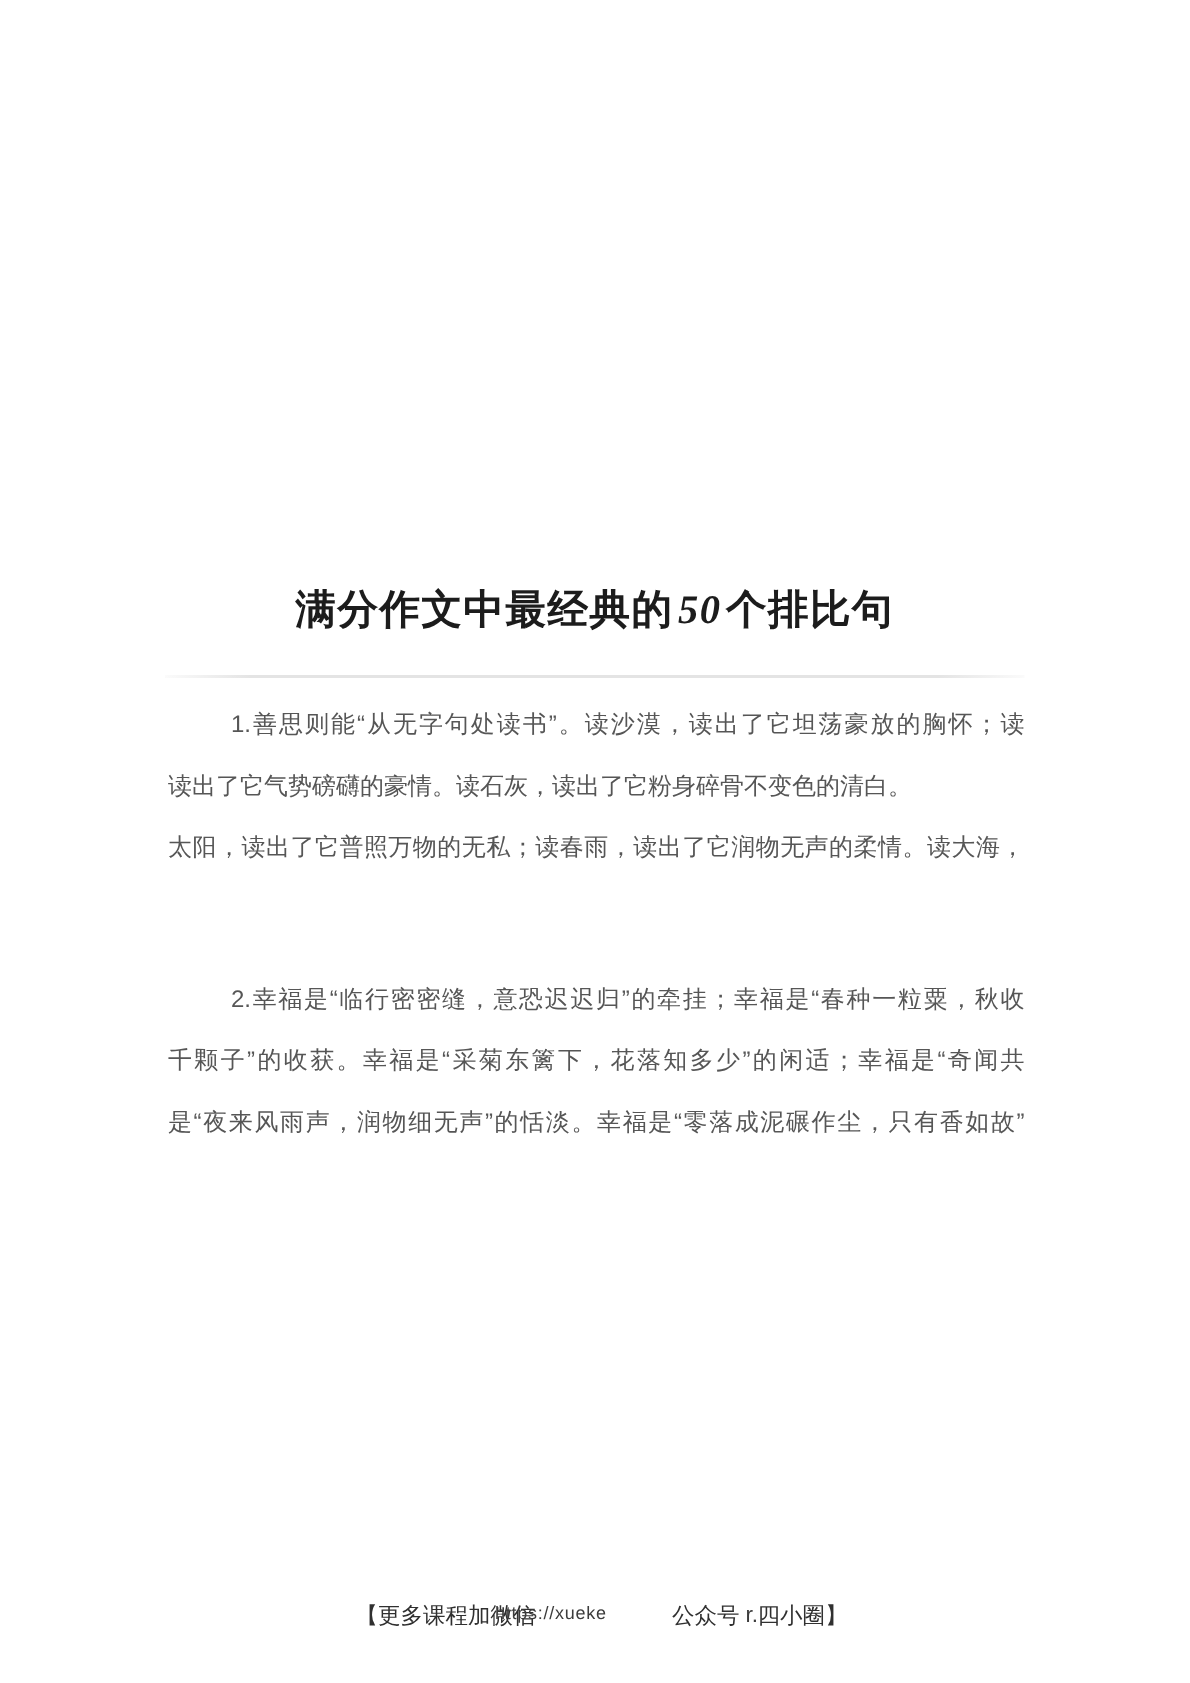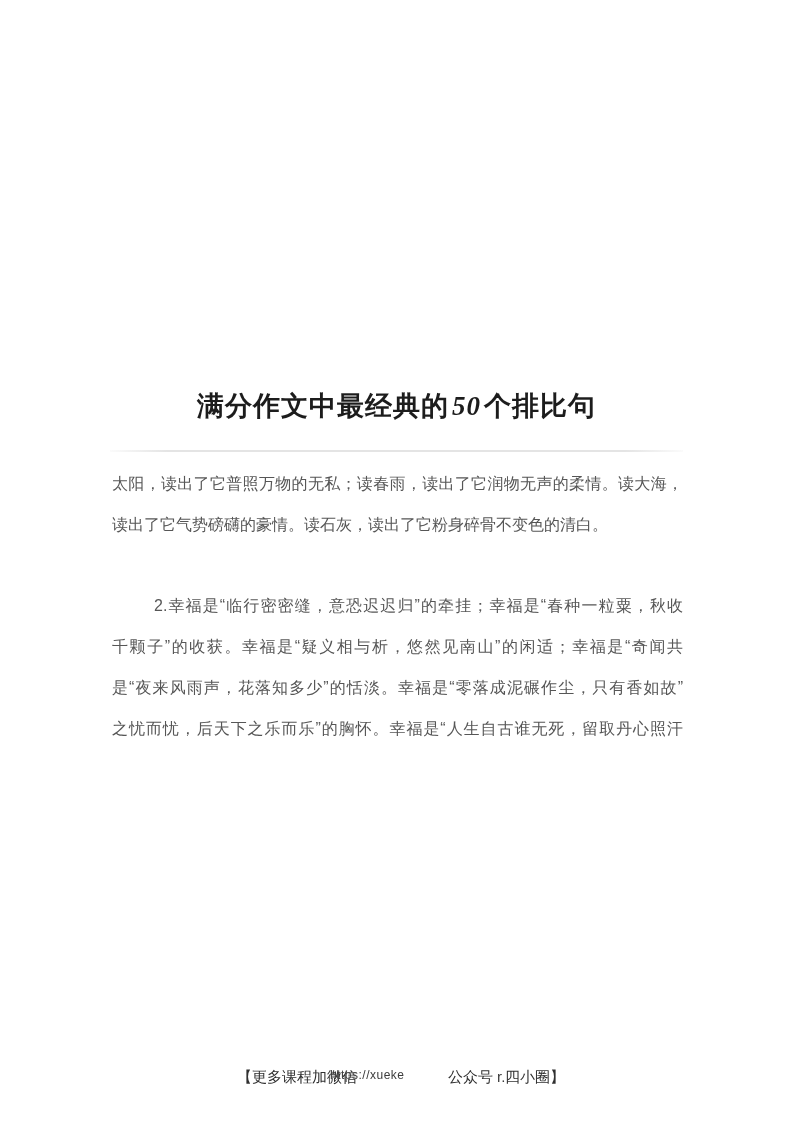--- a/index.html
+++ b/index.html
@@ -33,21 +33,21 @@
     background:linear-gradient(to right, rgba(227,227,227,0.15), #e4e4e4 10%, #e4e4e4 90%, rgba(227,227,227,0.15));
   }
   .content {
     position:absolute;
     left:112px; top:468px;
     width:571px;
     font-size:16px;
     color:#565656;
   }
   .para { margin:0; }
-  .para2 { margin-top:40px; }
+  .para2 { margin-top:60px; }
   .line {
     height:41px;
     line-height:32px;
     text-align:left;
   }
   .jl {
     text-align:justify;
     text-align-last:justify;
   }
   .indent { padding-left:42px; }
@@ -71,28 +71,28 @@
 <div class="page">
 
   <div class="doc-title">
     <span>满分作文中最经典的</span><span class="title-num">50</span><span>个排比句</span>
   </div>
 
   <div class="divider"></div>
 
   <div class="content">
     <div class="para">
+      <div class="line jl indent">1.善思则能“从无字句处读书”。读沙漠，读出了它坦荡豪放的胸怀；读</div>
+      <div class="line">读出了它气势磅礴的豪情。读石灰，读出了它粉身碎骨不变色的清白。</div>
       <div class="line jl">太阳，读出了它普照万物的无私；读春雨，读出了它润物无声的柔情。读大海，</div>
-      <div class="line">读出了它气势磅礴的豪情。读石灰，读出了它粉身碎骨不变色的清白。</div>
     </div>
     <div class="para para2">
       <div class="line jl indent">2.幸福是“临行密密缝，意恐迟迟归”的牵挂；幸福是“春种一粒粟，秋收</div>
-      <div class="line jl">千颗子”的收获。幸福是“疑义相与析，悠然见南山”的闲适；幸福是“奇闻共</div>
-      <div class="line jl">是“夜来风雨声，花落知多少”的恬淡。幸福是“零落成泥碾作尘，只有香如故”</div>
-      <div class="line jl">之忧而忧，后天下之乐而乐”的胸怀。幸福是“人生自古谁无死，留取丹心照汗</div>
+      <div class="line jl">千颗子”的收获。幸福是“采菊东篱下，花落知多少”的闲适；幸福是“奇闻共</div>
+      <div class="line jl">是“夜来风雨声，润物细无声”的恬淡。幸福是“零落成泥碾作尘，只有香如故”</div>
     </div>
   </div>
 
   <div class="footer">
     <span class="f-promo-left">【更多课程加微信</span>
     <span class="f-url">https://xueke</span>
     <span class="f-promo-right">公众号</span>
     <span class="f-url-tail">r.</span>
     <span class="f-promo-end">四小圈】</span>
   </div>

